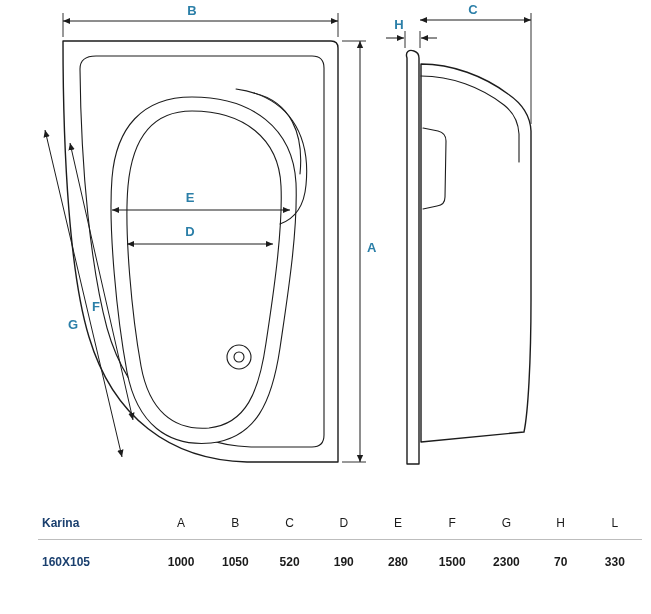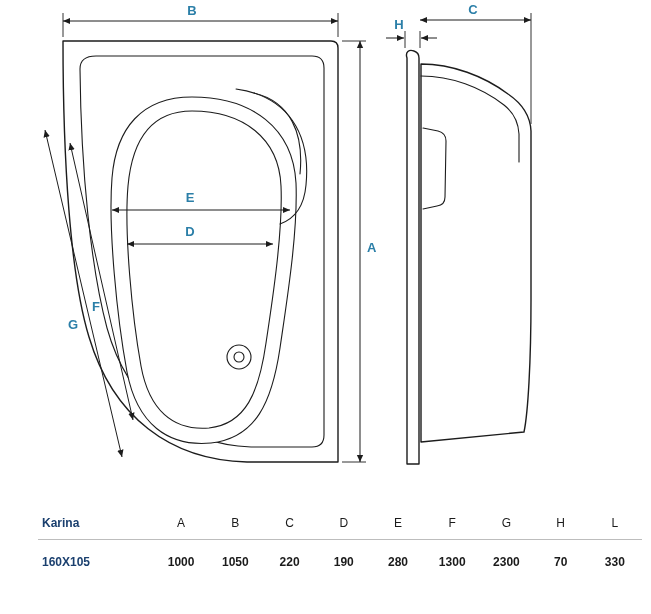--- a/index.html
+++ b/index.html
@@ -107,21 +107,21 @@
     <div class="cell">E</div>
     <div class="cell">F</div>
     <div class="cell">G</div>
     <div class="cell">H</div>
     <div class="cell">L</div>
   </div>
   <div class="row vals">
     <div class="cell model">160X105</div>
     <div class="cell">1000</div>
     <div class="cell">1050</div>
-    <div class="cell">220</div>
+    <div class="cell">520</div>
     <div class="cell">190</div>
     <div class="cell">280</div>
-    <div class="cell">1300</div>
+    <div class="cell">1500</div>
     <div class="cell">2300</div>
     <div class="cell">70</div>
     <div class="cell">330</div>
   </div>
 </div>
 
 </body></html>

